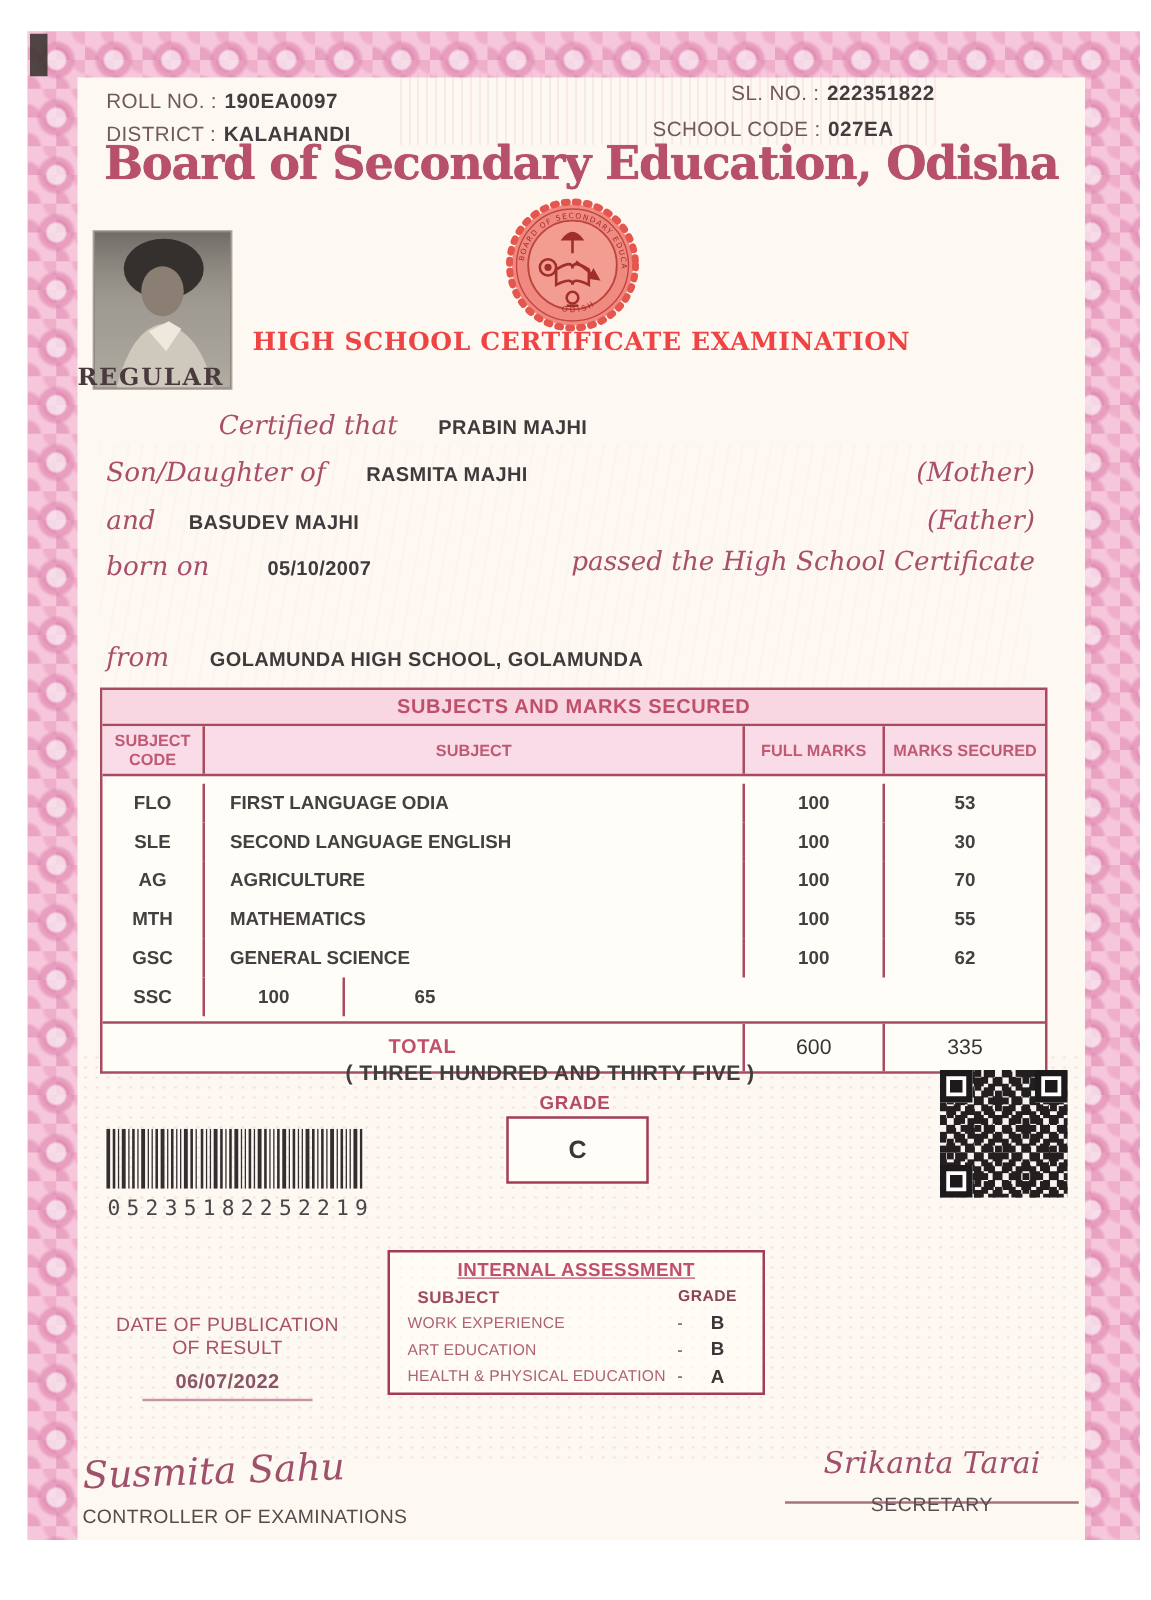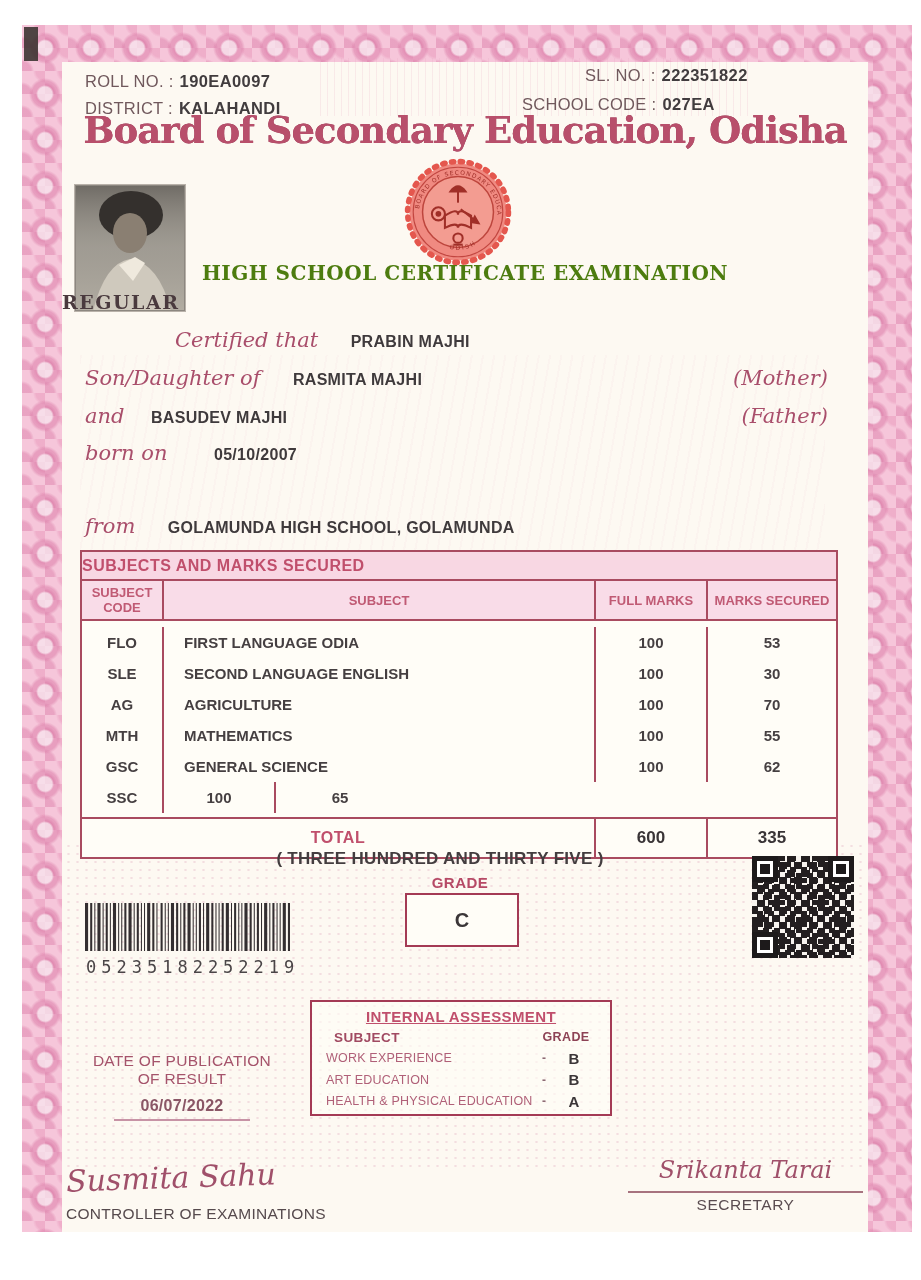--- a/index.html
+++ b/index.html
@@ -31,56 +31,56 @@
   .m-district{left:85px;top:99px;} .m-school{left:522px;top:95px;}
   
   .board-title{position:absolute;left:62px;top:108px;width:806px;text-align:center;
     font-family:"DejaVu Serif",serif;font-weight:700;font-size:37px;color:#b84f6b;
     letter-spacing:-1px;text-shadow:0 0 .6px #8e3350;}
   
   .photo{position:absolute;left:75px;top:185px;width:110px;height:126px;box-shadow:0 0 0 1px #b9b2aa;}
   
   .seal{position:absolute;left:398px;top:156px;width:120px;height:112px;}
   .exam-title{position:absolute;left:62px;top:261px;width:806px;text-align:center;
-    font-family:"DejaVu Serif",serif;font-weight:700;font-size:20px;color:#4d7c0f;letter-spacing:.5px;}
+    font-family:"DejaVu Serif",serif;font-weight:700;font-size:20px;color:#ef4444;letter-spacing:.5px;}
   .exam-type{position:absolute;left:62px;top:291px;width:806px;
     font-family:"DejaVu Serif",serif;font-weight:700;font-size:19px;color:#4a3a3e;letter-spacing:1.5px;}
   
   .decl{position:absolute;white-space:nowrap;}
   .script{font-family:"DejaVu Serif",serif;font-style:italic;font-size:21px;color:#a94e6b;}
   .val{font-family:"Liberation Sans",sans-serif;font-weight:700;font-size:16px;color:#3f3a3c;letter-spacing:.3px;}
   .d1{left:175px;top:328px;} .d1 .val{margin-left:28px;}
   .d2{left:85px;top:366px;}  .d2 .val{margin-left:28px;}
   .d3{left:85px;top:404px;}  .d3 .val{margin-left:22px;}
   .d4{left:85px;top:441px;}  .d4 .val{margin-left:42px;}
   .d5{left:85px;top:479px;}
   .d6{left:85px;top:514px;}  .d6 .val{margin-left:28px;}
   .tag-mother{left:auto;right:93px;top:366px;} .tag-father{left:auto;right:93px;top:404px;}
   .passed{left:auto;right:93px;top:437px;}
   
   .mtable{position:absolute;left:80px;top:550px;width:758px;border:2px solid #a94b60;background:#fffdf7;box-sizing:border-box;}
   .t-title{height:27px;line-height:27px;background:#f8d7e3;color:#c04f6c;font-weight:700;
-    font-size:16px;letter-spacing:.5px;border-bottom:2px solid #a94b60;}
+    text-align:center;font-size:16px;letter-spacing:.5px;border-bottom:2px solid #a94b60;}
   .t-head{display:flex;background:#f9dce8;border-bottom:2px solid #a94b60;color:#c05a74;
     font-size:13px;font-weight:700;align-items:center;text-align:center;min-height:38px;}
   .c{box-sizing:border-box;text-align:center;}
   .c-code{width:80px;} .c-subj{flex:1;text-align:left;padding-left:20px;}
   .c-full{width:112px;} .c-sec{width:130px;}
   .t-head .c-subj{text-align:center;padding-left:0;}
   .t-head .c-subj,.t-head .c-full,.t-head .c-sec{border-left:2px solid #a94b60;align-self:stretch;
     display:flex;align-items:center;justify-content:center;}
   .t-body{padding:6px 0 4px 0;}
   .t-row{display:flex;height:31px;align-items:center;font-weight:700;color:#453f41;font-size:15px;}
   .t-row .c-subj,.t-row .c-full,.t-row .c-sec{border-left:2px solid #a94b60;align-self:stretch;
     display:flex;align-items:center;}
   .t-row .c-full,.t-row .c-sec{justify-content:center;}
   .t-total{display:flex;border-top:2px solid #a94b60;height:38px;align-items:center;}
   .c-total-label{flex:1;text-align:center;color:#c04f6c;font-weight:700;font-size:16px;letter-spacing:.5px;}
   .t-total .c-full,.t-total .c-sec{border-left:2px solid #a94b60;align-self:stretch;display:flex;
-    align-items:center;justify-content:center;font-weight:700;font-size:17px;color:#393436;}
+    align-items:center;justify-content:center;font-weight:400;font-size:17px;color:#393436;}
   
   .words{position:absolute;left:160px;top:849px;width:560px;text-align:center;
     font-weight:700;font-size:17px;color:#433d3f;letter-spacing:.3px;}
   .grade-label{position:absolute;left:380px;top:874px;width:160px;text-align:center;
     font-weight:700;font-size:15px;color:#b64a66;letter-spacing:.5px;}
   .grade-box{position:absolute;left:405px;top:893px;width:110px;height:50px;border:2px solid #a43a55;
     background:#fffdf7;display:flex;align-items:center;justify-content:center;
     font-weight:700;font-size:20px;color:#3b3638;}
   
   .barcode{position:absolute;left:85px;top:903px;width:205px;height:48px;}
@@ -109,21 +109,21 @@
   
   .pub{position:absolute;left:62px;top:1052px;width:240px;text-align:center;color:#a5536b;
     font-size:15.5px;letter-spacing:.3px;}
   .pub .date{display:inline-block;margin-top:9px;color:#8a5666;font-size:16px;font-weight:700;
     padding:0 26px 4px 26px;border-bottom:2px solid #c793a5;}
   
   .sig-script{font-family:"DejaVu Serif",serif;font-style:italic;color:#a0506a;}
   .sig-left{position:absolute;left:66px;top:1160px;font-size:30px;transform:rotate(-2deg);}
   .sig-left-title{position:absolute;left:66px;top:1205px;font-size:15.5px;color:#564a4d;letter-spacing:.3px;}
   .sig-right{position:absolute;left:628px;top:1156px;width:235px;text-align:center;font-size:24px;
-    padding-bottom:7px;border-bottom:2px solid #a7737f;}
+    padding-bottom:17px;border-bottom:2px solid #a7737f;}
   .sig-right-title{position:absolute;left:628px;top:1196px;width:235px;text-align:center;
     font-size:15.5px;color:#5a4c50;letter-spacing:.5px;}
 </style>
 </head>
 <body>
 
 <div class="page">
   <div class="frame"></div>
   <div class="corner-artifact"></div>
   <div class="inner"></div>
@@ -213,20 +213,23 @@
     <span class="script">and</span>
     <span class="val">BASUDEV MAJHI</span>
   </div>
   <div class="decl tag-father">
     <span class="script">(Father)</span>
   </div>
   <div class="decl d4">
     <span class="script">born on</span>
     <span class="val">05/10/2007</span>
   </div>
+  <div class="decl passed">
+    <span class="script">passed the High School Certificate</span>
+  </div>
   <div class="decl d6">
     <span class="script">from</span>
     <span class="val">GOLAMUNDA HIGH SCHOOL, GOLAMUNDA</span>
   </div>
 
   <div class="mtable">
     <div class="t-title">SUBJECTS AND MARKS SECURED</div>
     <div class="t-head">
       <div class="c c-code">SUBJECT CODE</div>
       <div class="c c-subj">SUBJECT</div>

